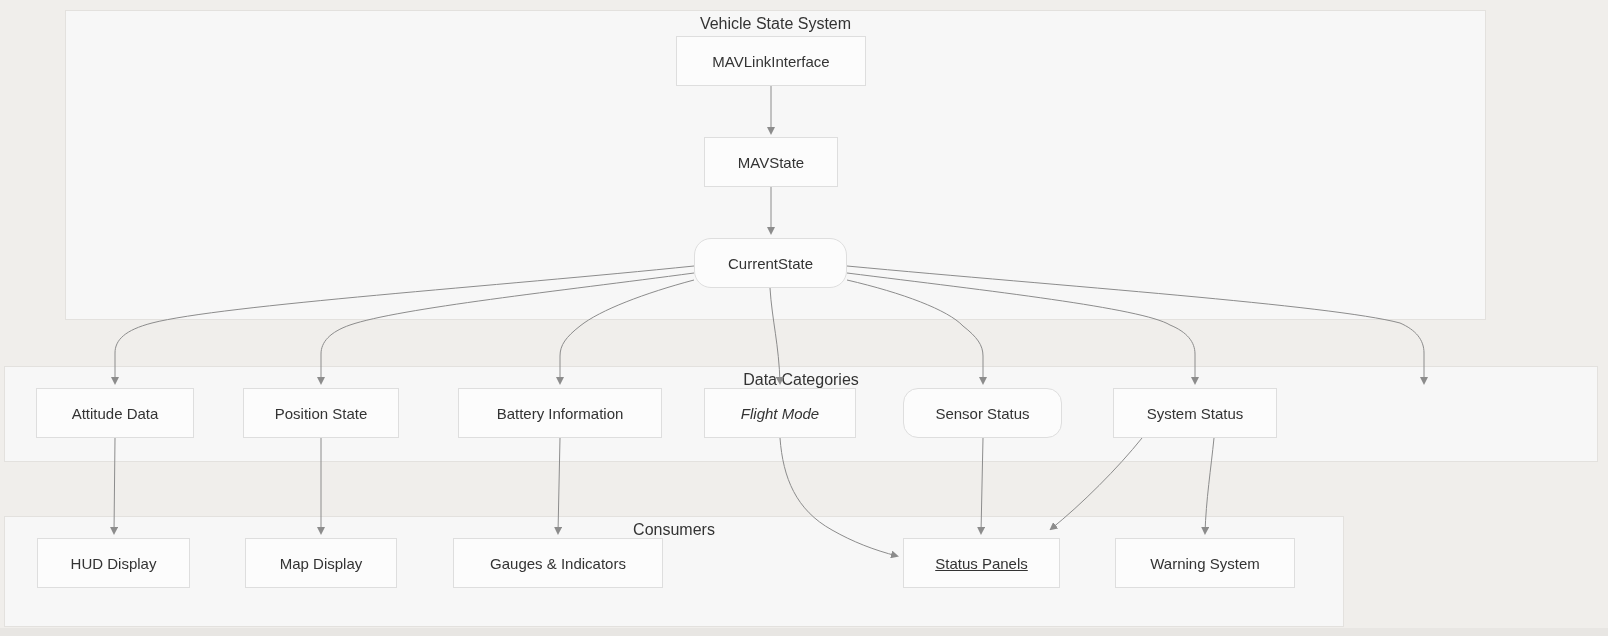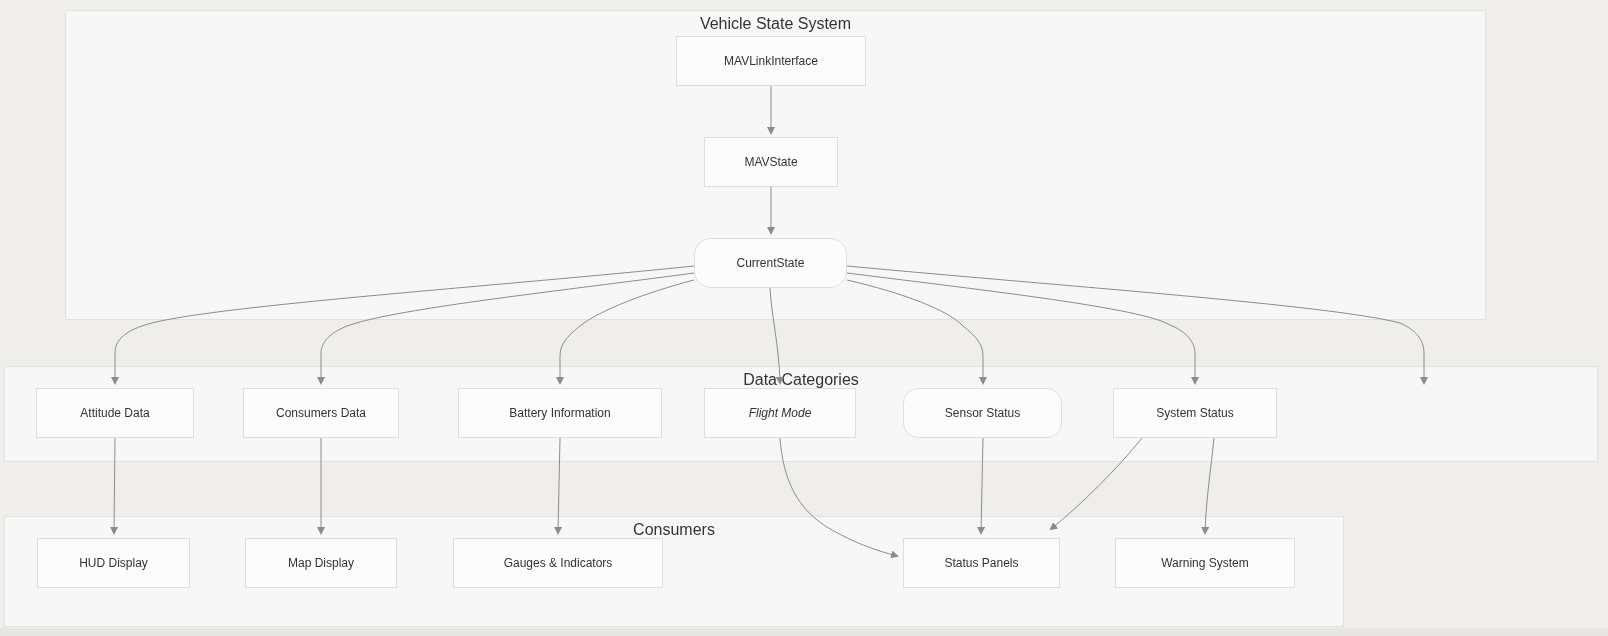--- a/index.html
+++ b/index.html
@@ -32,21 +32,21 @@
     font-size:16px;color:var(--text-color);
   }
   .edges{position:absolute;left:0;top:0;pointer-events:none;}
   .edge{fill:none;stroke:var(--edge-color);stroke-width:1;}
   .node{
     position:absolute;height:50px;
     background:var(--node-fill);
     border:1px solid var(--node-border);
     box-sizing:border-box;
     display:flex;align-items:center;justify-content:center;
-    font-size:12px;color:var(--text-color);
+    font-size:15px;color:var(--text-color);
     white-space:nowrap;
   }
   .footer-strip{
     position:absolute;left:0;right:0;top:628px;height:8px;
     background:var(--footer-strip);
   }
 </style>
 </head>
 <body>
 
@@ -95,21 +95,21 @@
     <span>MAVState</span>
   </div>
   <div class="node" style="left:694px;top:238px;width:153px;border-radius:17px;">
     <span>CurrentState</span>
   </div>
 
   <div class="node" style="left:36px;top:388px;width:158px;justify-content:center;">
     <span>Attitude Data</span>
   </div>
   <div class="node" style="left:243px;top:388px;width:156px;">
-    <span>Consumers Data</span>
+    <span>Position State</span>
   </div>
   <div class="node" style="left:458px;top:388px;width:204px;">
     <span>Battery Information</span>
   </div>
   <div class="node" style="left:704px;top:388px;width:152px;font-style:italic;">
     <span>Flight Mode</span>
   </div>
   <div class="node" style="left:903px;top:388px;width:159px;border-radius:15px;">
     <span>Sensor Status</span>
   </div>
@@ -119,21 +119,21 @@
 
   <div class="node" style="left:37px;top:538px;width:153px;">
     <span>HUD Display</span>
   </div>
   <div class="node" style="left:245px;top:538px;width:152px;">
     <span>Map Display</span>
   </div>
   <div class="node" style="left:453px;top:538px;width:210px;">
     <span>Gauges &amp; Indicators</span>
   </div>
-  <div class="node" style="left:903px;top:538px;width:157px;">
+  <div class="node" style="left:903px;top:538px;width:157px;text-decoration:underline;">
     <span>Status Panels</span>
   </div>
   <div class="node" style="left:1115px;top:538px;width:180px;align-items:center;">
     <span>Warning System</span>
   </div>
 
   <div class="footer-strip"></div>
 </div>
 
 </body></html>

